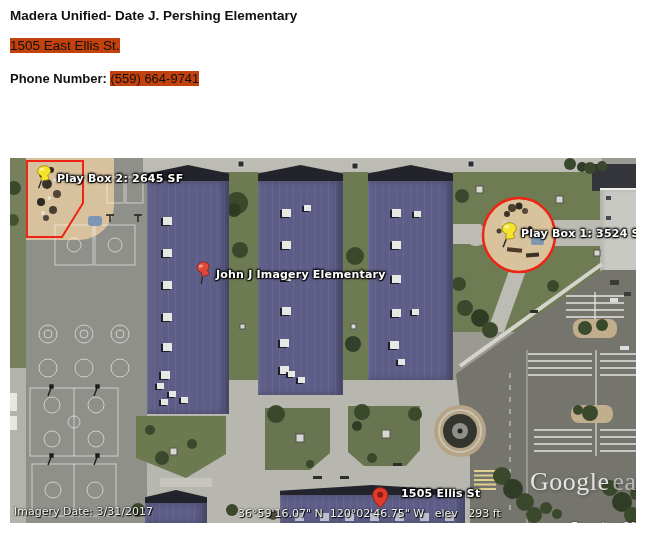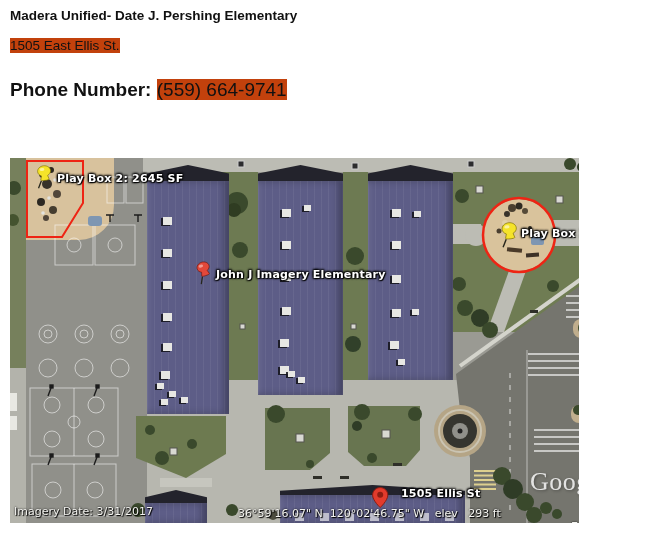--- a/index.html
+++ b/index.html
@@ -3,25 +3,25 @@
 <meta charset="utf-8">
 <style>
   html,body{margin:0;padding:0;background:#fff;}
   body{width:659px;height:542px;position:relative;overflow:hidden;
        font-family:"Liberation Sans",sans-serif;color:#111;}
   .doc{position:absolute;left:10px;top:8px;}
   .doc h1{font-size:13.5px;font-weight:bold;margin:0;}
   .addr-block{margin-top:14px;}
   .addr{font-size:13.5px;line-height:18px;margin:0;}
   .hl{background:#c2410c;}
-  .phone{margin-top:24px;font-size:19px;}
+  .phone{margin-top:16px;font-size:13px;}
   .b{font-weight:bold;}
 
   
-  .map{position:absolute;left:10px;top:158px;width:569px;height:365px;
+  .map{position:absolute;left:10px;top:158px;width:626px;height:365px;
        background:#9a9a93;overflow:hidden;}
   .gz{position:absolute;}           
   .map svg{position:absolute;left:0;top:0;}
 
   .bldg{position:absolute;}
   .gable{position:absolute;left:0;top:0;right:0;height:19px;background:#23232c;
          clip-path:polygon(0 100%,0 45%,50% 0,100% 45%,100% 100%);}
   .roofbody{position:absolute;left:0;right:0;top:16px;bottom:0;
             background:var(--roof-purple,#5d5d87);
             background-image:repeating-linear-gradient(90deg,rgba(255,255,255,.06) 0 1px,rgba(0,0,0,0) 1px 7px);

